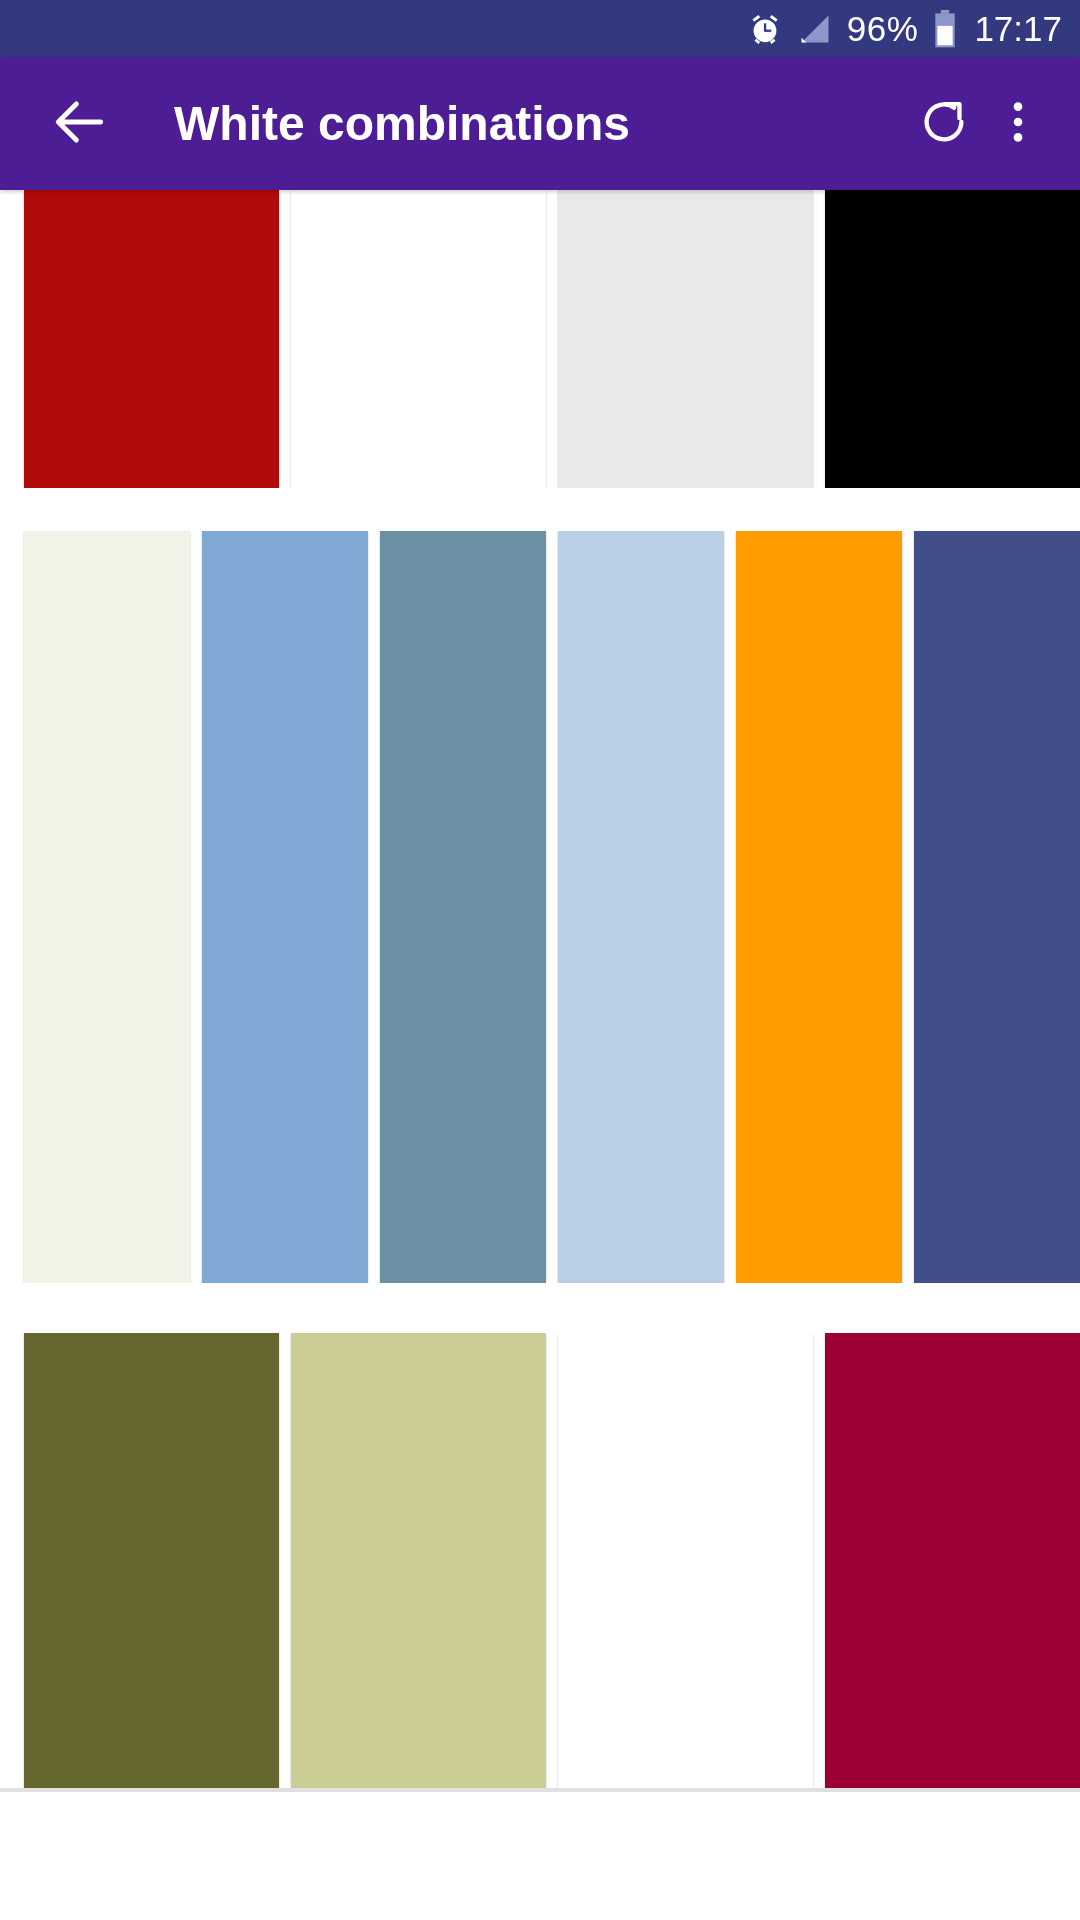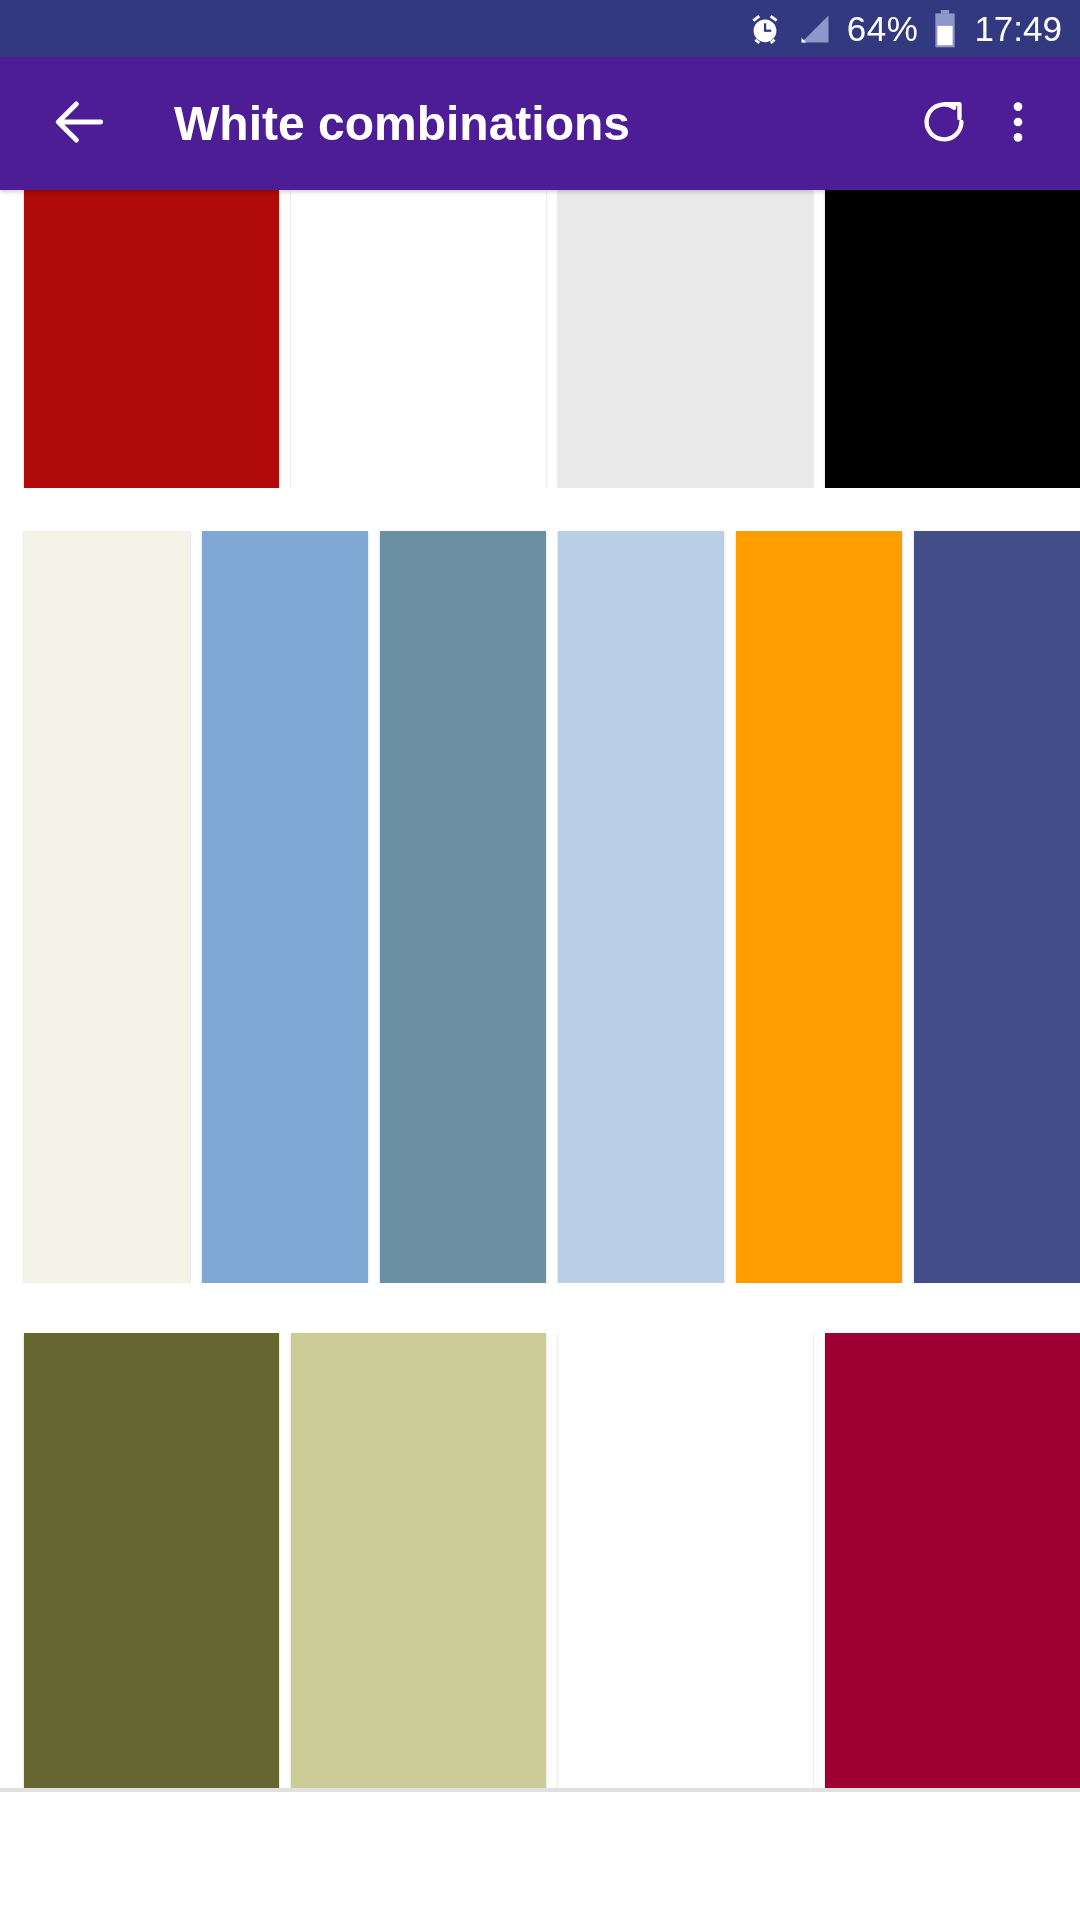--- a/index.html
+++ b/index.html
@@ -111,31 +111,31 @@
       </svg>
     </span>
 
     <span class="sb-icon">
       <svg width="36" height="36" viewBox="0 0 24 24">
         <path d="M21 3 L21 21 L3 21 Z" fill="#8e97c9"></path>
         <path d="M3 21 L6.2 21 L3 17.8 Z" fill="#ffffff"></path>
       </svg>
     </span>
 
-    <span class="sb-text">64%</span>
+    <span class="sb-text">96%</span>
 
     <span class="sb-icon">
       <svg width="26" height="38" viewBox="0 0 14 22">
         <rect x="4.6" y="0" width="4.8" height="2.2" fill="#8e97c9"></rect>
         <rect x="1.4" y="2" width="11.2" height="19.6" fill="#8e97c9"></rect>
         <rect x="2.6" y="9.2" width="8.8" height="11.2" fill="#ffffff"></rect>
       </svg>
     </span>
 
-    <span class="sb-time">17:49</span>
+    <span class="sb-time">17:17</span>
   </div>
 </div>
 
 <div class="app-bar">
 
   <div class="back-btn">
     <span>
       <svg width="62" height="62" viewBox="0 0 24 24">
         <path d="M20 12 L4.2 12 M10.6 5 L3.6 12 L10.6 19" stroke="#ffffff" stroke-width="1.9" fill="none" stroke-linecap="round" stroke-linejoin="round"></path>
       </svg>

